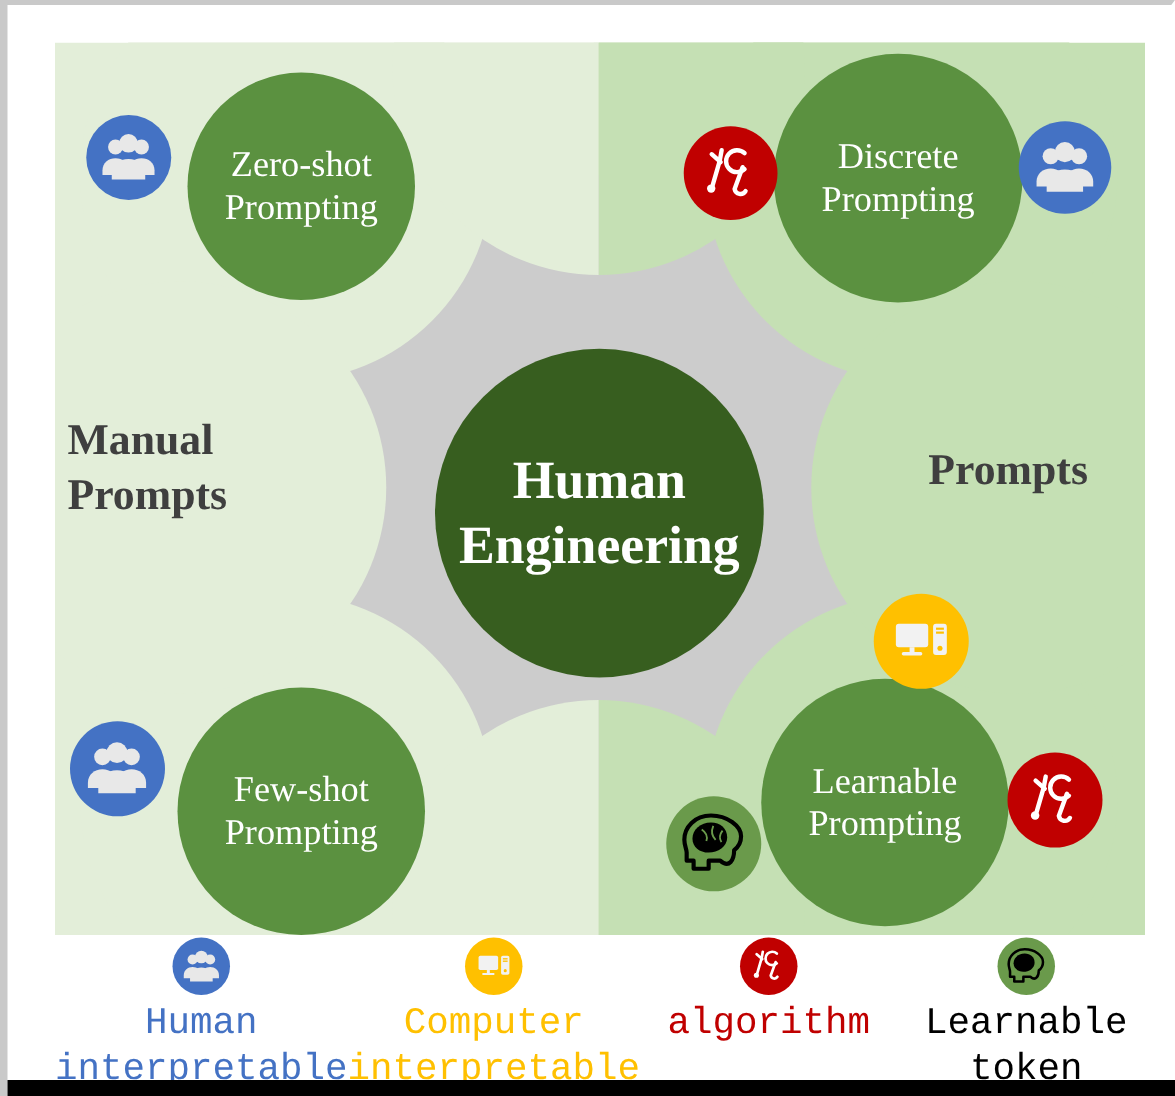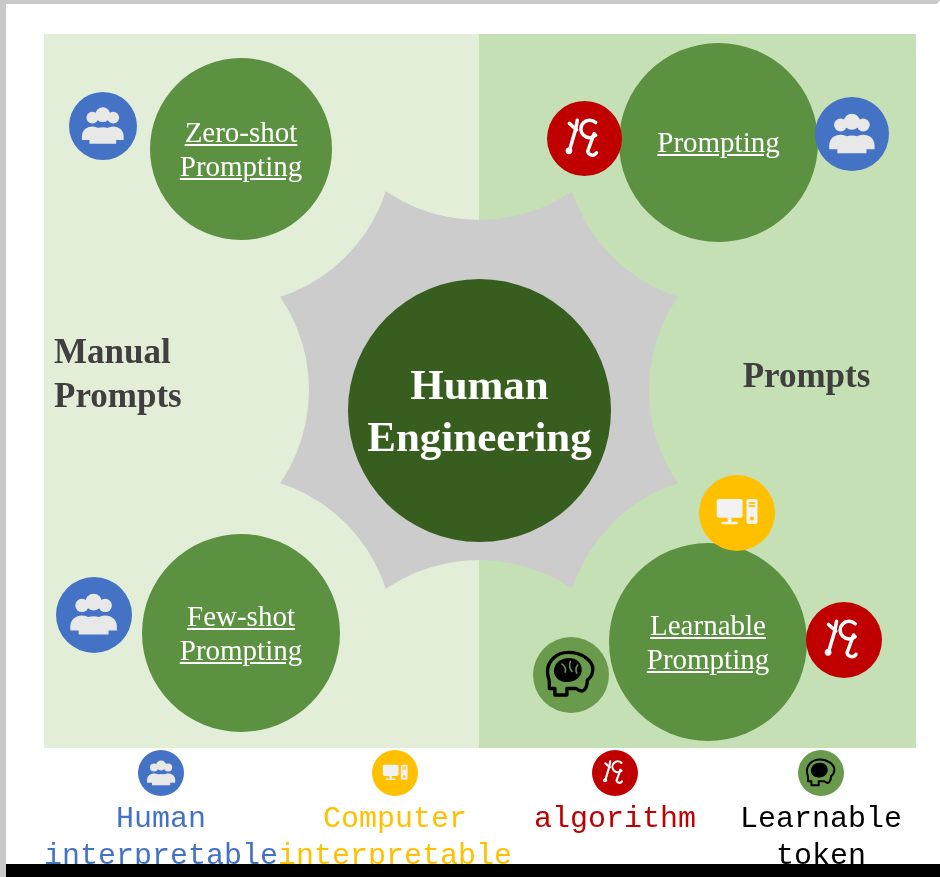--- a/index.html
+++ b/index.html
@@ -94,27 +94,26 @@
     border-radius: 50%;
     background: #5b9140;
     color: #ffffff;
     display: flex;
     align-items: center;
     justify-content: center;
     text-align: center;
     line-height: 1.18;
     font-size: 29px;
     font-family: "Liberation Serif", "DejaVu Serif", serif;
-    text-decoration: underline;
   }
   .node span { display: block; padding: 0 10px; }
 
   #node-zero       { left: 106px; top: 24px;  width: 182px; height: 182px; }
   #node-discrete   { left: 575px; top: 9px;   width: 199px; height: 199px; }
-  #node-fewshot    { left: 98px;  top: 500px; width: 198px; height: 198px; }
+  #node-fewshot    { left: 98px;  top: 516px; width: 198px; height: 198px; }
   #node-continuous { left: 565px; top: 509px; width: 198px; height: 198px; }
 
   #node-center {
     position: absolute;
     left: 304px;
     top: 245px;
     width: 263px;
     height: 263px;
     border-radius: 50%;
     background: #375e1f;
@@ -232,20 +231,21 @@
 
     <div class="node" id="node-zero">
       <span>
         <span>Zero-shot</span>
         <span>Prompting</span>
       </span>
     </div>
 
     <div class="node" id="node-discrete">
       <span>
+        <span>Discrete</span>
         <span>Prompting</span>
       </span>
     </div>
 
     <div class="node" id="node-fewshot">
       <span>
         <span>Few-shot</span>
         <span>Prompting</span>
       </span>
     </div>

